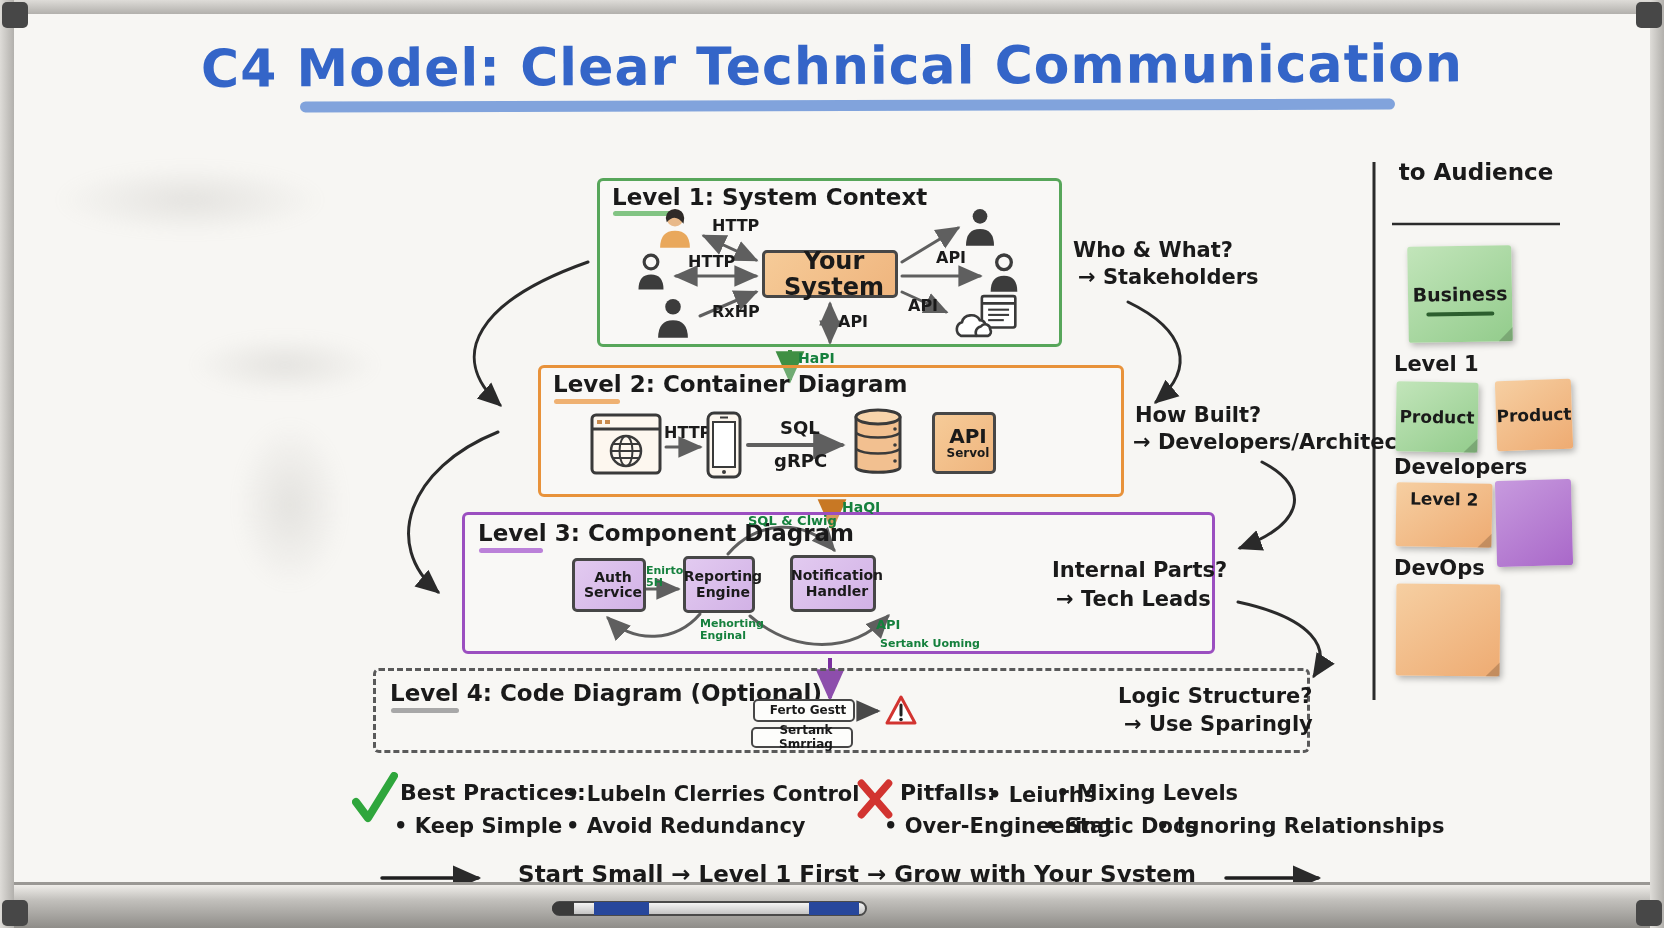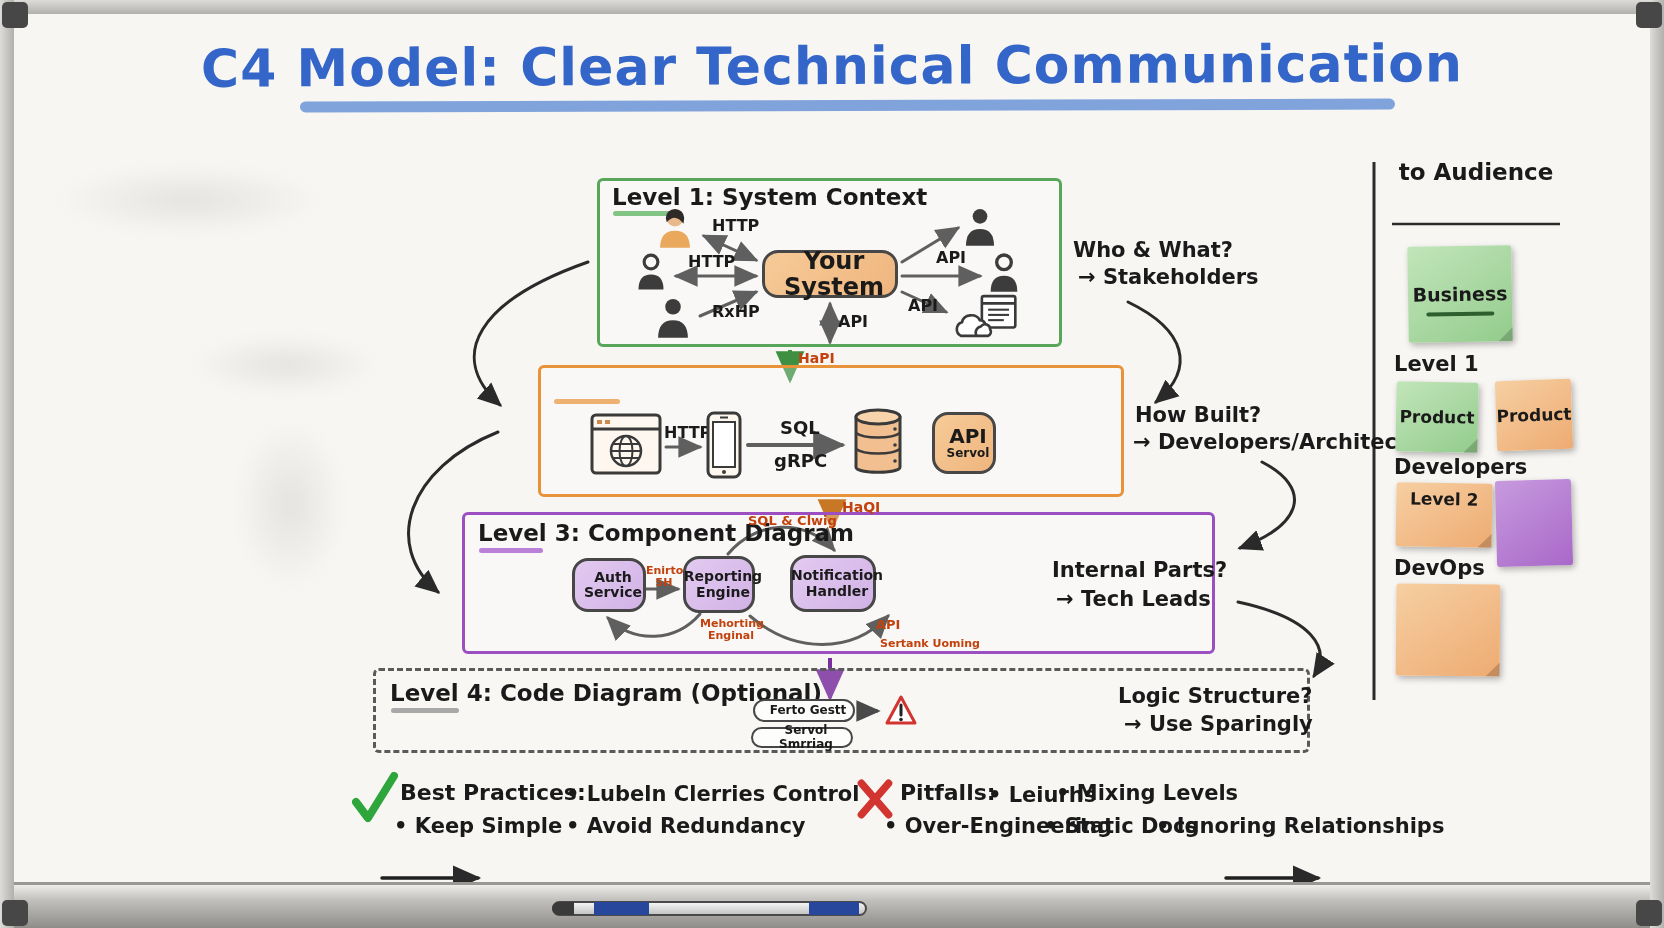--- a/index.html
+++ b/index.html
@@ -23,22 +23,22 @@
   
   .title{left:0;top:36px;width:1664px;text-align:center;font-size:52px;color:#3465c8;
     letter-spacing:1px;transform:rotate(-.25deg);white-space:nowrap;z-index:3;}
   .title-underline{left:300px;top:100px;width:1095px;height:11px;background:#638fd6;
     opacity:.8;border-radius:6px;transform:rotate(-.15deg);z-index:2;}
   .subtitle{left:0;top:118px;width:1664px;text-align:center;font-size:30px;color:#111;z-index:3;}
   .lvl-box{position:absolute;border-radius:6px;z-index:2;background:rgba(255,255,255,.25);}
   .lvl-title{position:absolute;font-size:23px;white-space:nowrap;z-index:3;}
   .ustroke{position:absolute;height:5px;border-radius:3px;opacity:.85;z-index:2;}
   .small-label{position:absolute;font-size:16px;white-space:nowrap;z-index:3;}
-  .tiny-label{position:absolute;font-size:11px;line-height:1.1;text-align:center;color:#c2410c;z-index:3;}
-  .node-box{position:absolute;border:3px solid #474747;border-radius:16px;display:flex;flex-direction:column;
+  .tiny-label{position:absolute;font-size:11px;line-height:1.1;text-align:left;color:#15803d;z-index:3;}
+  .node-box{position:absolute;border:3px solid #474747;border-radius:5px;display:flex;flex-direction:column;
     align-items:center;justify-content:center;text-align:center;z-index:3;line-height:1.1;padding-left:8px;}
   .orange-fill{background:linear-gradient(135deg,#f6cb98,#efb57e);}
   .purple-fill{background:linear-gradient(135deg,#e2caf0,#d2b2e6);}
   .q{position:absolute;font-size:21px;white-space:nowrap;z-index:3;}
   .icon{position:absolute;z-index:3;}
   .sticky{position:absolute;border-radius:3px;box-shadow:2px 3px 6px rgba(0,0,0,.28);
     display:flex;align-items:center;justify-content:center;z-index:3;font-size:18px;}
   .sticky .fold{position:absolute;right:0;bottom:0;width:0;height:0;
     border-left:14px solid transparent;border-bottom:14px solid rgba(0,0,0,.18);}
   .st-green{background:linear-gradient(145deg,#c2e5ba,#93cc8c);}
@@ -189,20 +189,21 @@
   <div class="small-label" style="left:936px;top:248px;">API</div>
   <div class="small-label" style="left:908px;top:296px;">API</div>
   <div class="tiny-label" style="left:798px;top:351px;font-size:14px;">HaPI</div>
 
   <div class="q" style="left:1073px;top:238px;">Who &amp; What?</div>
   <div class="q" style="left:1078px;top:265px;">→ Stakeholders</div>
   <div class="q" style="left:1135px;top:403px;">How Built?</div>
   <div class="q" style="left:1133px;top:430px;">→ Developers/Architects</div>
 
   <div class="lvl-box" style="left:538px;top:365px;width:586px;height:132px;border:3px solid #e8923a;"></div>
+  <div class="lvl-title" style="left:553px;top:371px;">Level 2: Container Diagram</div>
   <div class="ustroke" style="left:554px;top:399px;width:66px;background:#eda45a;"></div>
 
   <div class="icon" style="left:590px;top:413px;width:72px;height:62px;">
     <svg width="72" height="62" viewBox="0 0 72 62" fill="none" stroke="#3a3a3a">
       <rect x="2" y="2" width="68" height="58" rx="4" stroke-width="3" fill="#fdf7ef"></rect>
       <line x1="2" y1="16" x2="70" y2="16" stroke-width="3"></line>
       <rect x="7" y="7" width="5" height="4" fill="#c98b4e" stroke="none"></rect>
         <rect x="15" y="7" width="5" height="4" fill="#c98b4e" stroke="none"></rect>
       <circle cx="36" cy="38" r="15" stroke-width="2.5"></circle>
       <ellipse cx="36" cy="38" rx="6.5" ry="15" stroke-width="2"></ellipse>
@@ -251,21 +252,21 @@
   <div class="tiny-label" style="left:700px;top:618px;width:62px;">Mehorting Enginal</div>
   <div class="tiny-label" style="left:876px;top:618px;font-size:13px;">API</div>
   <div class="tiny-label" style="left:852px;top:638px;white-space:nowrap;margin-left:28px;">Sertank Uoming</div>
   <div class="q" style="left:1052px;top:558px;">Internal Parts?</div>
   <div class="q" style="left:1056px;top:587px;">→ Tech Leads</div>
 
   <div class="lvl-box" style="left:373px;top:668px;width:937px;height:85px;border:3px dashed #5a5a5a;background:rgba(255,255,255,.15);"></div>
   <div class="lvl-title" style="left:390px;top:680px;">Level 4: Code Diagram (Optional)</div>
   <div class="ustroke" style="left:391px;top:708px;width:68px;background:#9a9a9a;"></div>
   <div class="node-box" style="left:753px;top:699px;width:102px;height:23px;border-width:2px;background:#fdfdfb;font-size:12px;">Ferto Gestt</div>
-  <div class="node-box" style="left:751px;top:727px;width:102px;height:21px;border-width:2px;background:#fdfdfb;font-size:12px;">Servol Smrriag</div>
+  <div class="node-box" style="left:751px;top:727px;width:102px;height:21px;border-width:2px;background:#fdfdfb;font-size:12px;">Sertank Smrriag</div>
   <div class="icon" style="left:884px;top:694px;width:34px;height:32px;">
     <svg width="34" height="32" viewBox="0 0 34 32">
         <path d="M17 3 L31 29 L3 29 Z" fill="#fff" stroke="#d23430" stroke-width="3" stroke-linejoin="round"></path>
         <line x1="17" y1="11" x2="17" y2="21" stroke="#222" stroke-width="3" stroke-linecap="round"></line>
         <circle cx="17" cy="25.5" r="1.8" fill="#222"></circle>
       </svg>
   </div>
   <div class="q" style="left:1118px;top:684px;">Logic Structure?</div>
   <div class="q" style="left:1124px;top:712px;">→ Use Sparingly</div>
 
@@ -315,14 +316,15 @@
         <path d="M5 5 L31 35 M31 5 L5 35" stroke="#d23430" stroke-width="7" stroke-linecap="round"></path>
       </svg>
   </div>
   <div class="bp-item" style="left:900px;top:780px;font-size:22px;">Pitfalls:</div>
   <div class="bp-item bullet" style="left:968px;top:783px;padding-left:20px;">Leiurhs</div>
   <div class="bp-item bullet" style="left:1056px;top:781px;">Mixing Levels</div>
   <div class="bp-item bullet" style="left:884px;top:814px;">Over-Engineering</div>
   <div class="bp-item bullet" style="left:1044px;top:814px;">Static Docs</div>
   <div class="bp-item bullet" style="left:1156px;top:814px;">Ignoring Relationships</div>
 
+  <div class="flow-text">Start Small → Level 1 First → Grow with Your System</div>
 
 </div>
 
 </body></html>

